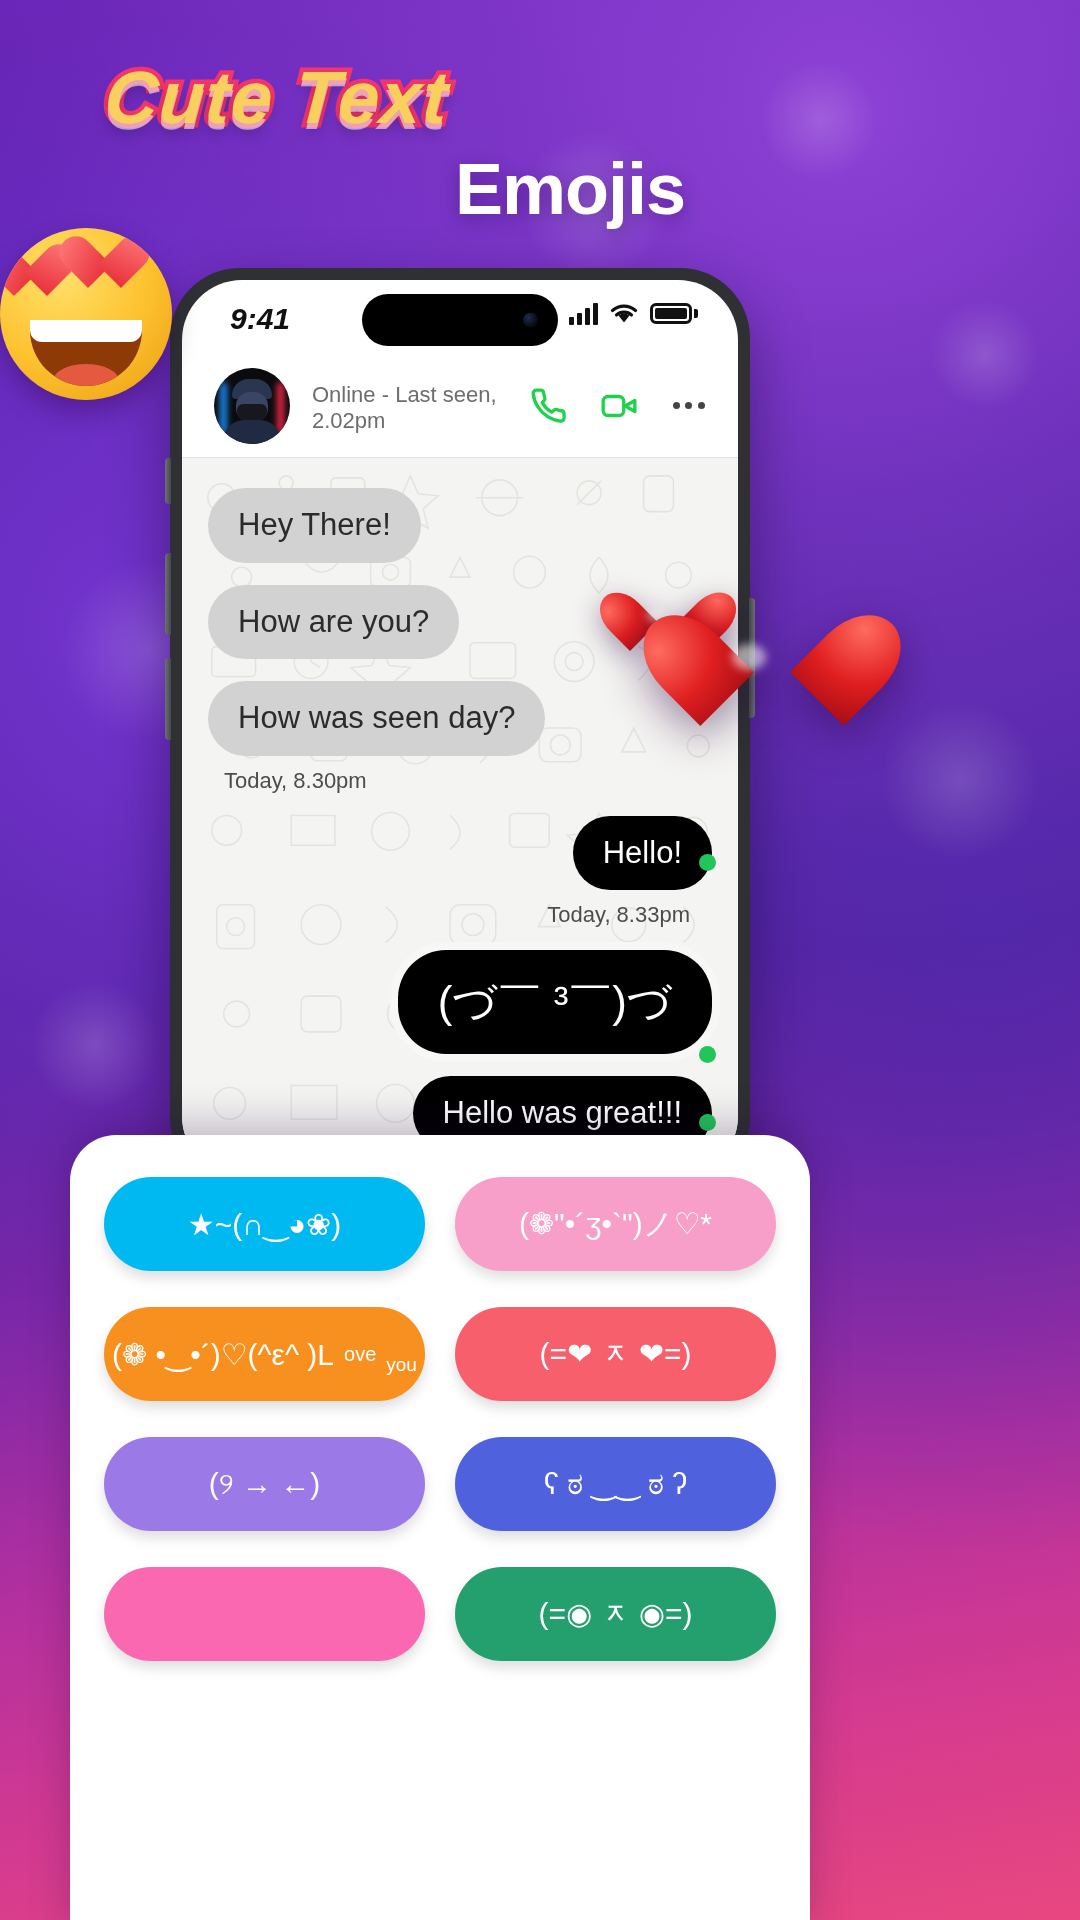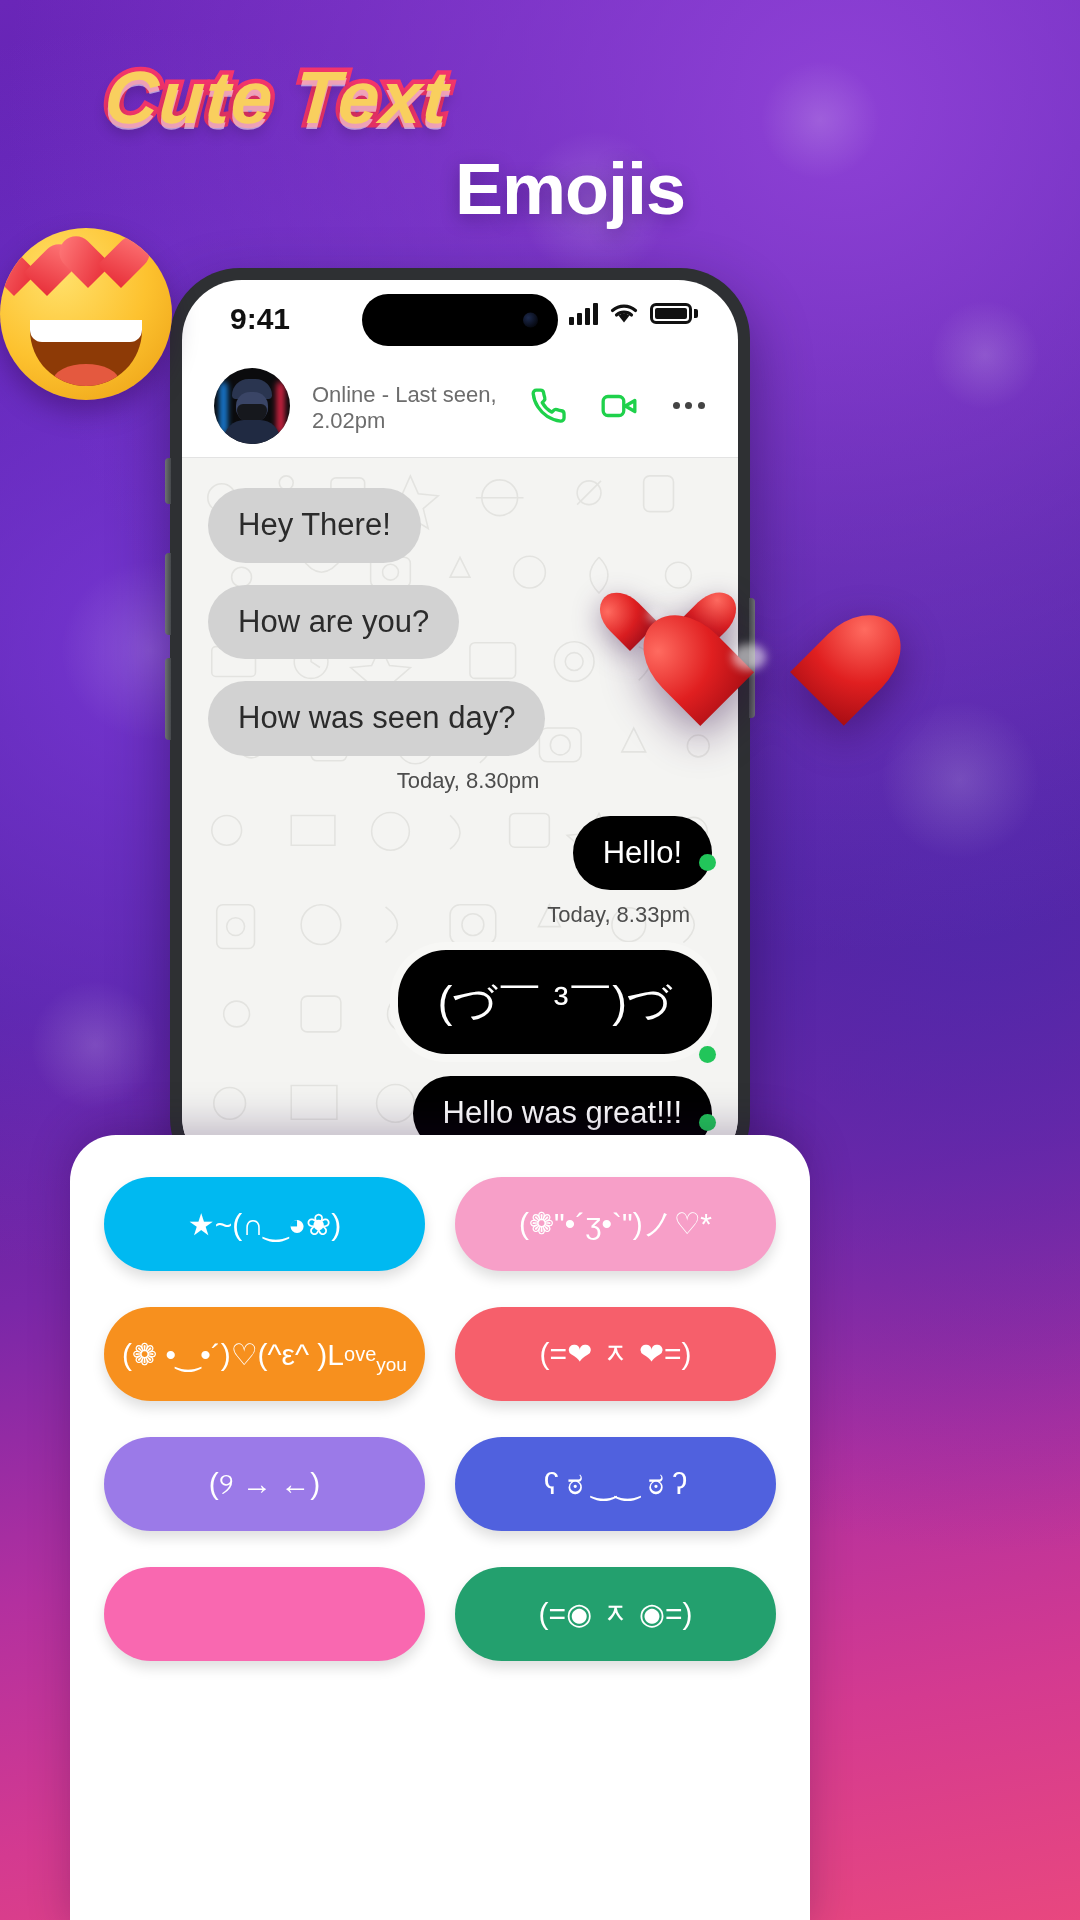--- a/index.html
+++ b/index.html
@@ -45,21 +45,21 @@
     content:""; position:absolute; left:-5px; top:190px; width:6px; height:46px;
     background:linear-gradient(90deg,#6d7073,#45484b); border-radius:4px 0 0 4px;
   }
   .btn-l2{ position:absolute; left:-5px; top:285px; width:6px; height:82px; background:linear-gradient(90deg,#6d7073,#45484b); border-radius:4px 0 0 4px;}
   .btn-l3{ position:absolute; left:-5px; top:390px; width:6px; height:82px; background:linear-gradient(90deg,#6d7073,#45484b); border-radius:4px 0 0 4px;}
   .btn-r1{ position:absolute; right:-5px; top:330px; width:6px; height:120px; background:linear-gradient(270deg,#6d7073,#45484b); border-radius:0 4px 4px 0;}
   .screen{
     width:100%; height:100%; background:#ffffff; border-radius:60px; overflow:hidden; position:relative;
   }
 
-  .statusbar{ height:74px; position:relative; }
+  .statusbar{ height:74px; position:relative;font-style:italic; }
   .status-time{ position:absolute; left:48px; top:22px; font-size:30px; font-weight:bold; color:#111; }
   .notch{ position:absolute; left:50%; transform:translateX(-50%); top:14px; width:196px; height:52px; background:#000; border-radius:28px; }
   .notch-cam{ position:absolute; right:20px; top:50%; transform:translateY(-50%); width:15px; height:15px; border-radius:50%;
               background:radial-gradient(circle at 35% 35%,#1d2a4d 0%,#070a14 70%); }
   .status-right{ position:absolute; right:40px; top:22px; display:flex; align-items:center; gap:11px; }
   .sig{ display:flex; align-items:flex-end; gap:3px; height:22px; }
   .sig i{ width:5px; background:#111; border-radius:1px; display:block; }
   .sig i:nth-child(1){height:8px;} .sig i:nth-child(2){height:12px;}
   .sig i:nth-child(3){height:17px;} .sig i:nth-child(4){height:22px;}
   .batt{ width:42px; height:21px; border:3px solid #111; border-radius:6px; position:relative; }
@@ -86,21 +86,21 @@
   .chat-body{ position:relative; height:calc(100% - 178px); background:#f4f4f2; overflow:hidden; padding:30px 26px 0; }
   .doodles{ position:absolute; inset:0; opacity:.55; }
   .msg-row{ display:flex; position:relative; z-index:2; margin-bottom:22px; }
   .msg-row.out{ justify-content:flex-end; }
   .bubble{ max-width:82%; padding:19px 30px; border-radius:40px; font-size:31px; line-height:1.18; }
   .bubble.in{ background:#d2d2d2; color:#2b2b2b; }
   .bubble.out{ background:#000000; color:#fff; }
   .bubble.big{ font-size:44px; padding:26px 40px; border-radius:48px; box-shadow:0 0 0 8px #f7f7f5; }
   .tstamp{ font-size:22px; color:#4d4d4d; position:relative; z-index:2; margin:-10px 0 22px; }
   .tstamp.right{ text-align:right; padding-right:22px; }
-  .tstamp.left{ padding-left:16px;text-align:center; }
+  .tstamp.left{ padding-left:16px; }
   .tick{ position:absolute; right:2px; width:17px; height:17px; border-radius:50%; background:#22c55a; z-index:3; }
 
   
   .big-emoji{ position:absolute; left:0px; top:228px; width:172px; height:172px; z-index:40;
     background:radial-gradient(circle at 35% 28%,#ffe06a 0%,#fdc22f 52%,#e99c12 100%);
     border-radius:50%; box-shadow:0 12px 26px rgba(40,0,60,.35); overflow:hidden; }
   .be-mouth{ position:absolute; left:50%; transform:translateX(-50%); bottom:14px; width:112px; height:66px;
     background:#8d3a06; border-radius:0 0 58px 58px; overflow:hidden; }
   .be-teeth{ position:absolute; left:0; top:0; width:100%; height:22px; background:#fff; border-radius:0 0 12px 12px; }
   .be-tongue{ position:absolute; left:50%; transform:translateX(-50%); bottom:-12px; width:66px; height:34px; background:#e4593f; border-radius:50%; }
@@ -335,21 +335,21 @@
 </div>
 
 <div class="sheet">
   <div class="grid">
     <div class="kbtn" style="background: rgb(0, 185, 241);">
         <span>★~(∩‿◕❀)</span>
       </div>
     <div class="kbtn" style="background: rgb(247, 159, 200);">
         <span>(❁"•´ʒ•`")ノ♡*</span>
       </div>
-    <div class="kbtn" style="background: rgb(247, 144, 30);">
+    <div class="kbtn" style="background: rgb(247, 144, 30); gap: 10px;">
         <span>(❁ •‿•´)♡(^ε^ )L</span>
         <sup style="font-size:20px">ove</sup>
         <sub>you</sub>
       </div>
     <div class="kbtn" style="background: rgb(246, 95, 107);">
         <span>(=❤ ᆽ ❤=)</span>
       </div>
     <div class="kbtn" style="background: rgb(155, 122, 232);">
         <span>(୨ →   ←)</span>
       </div>

